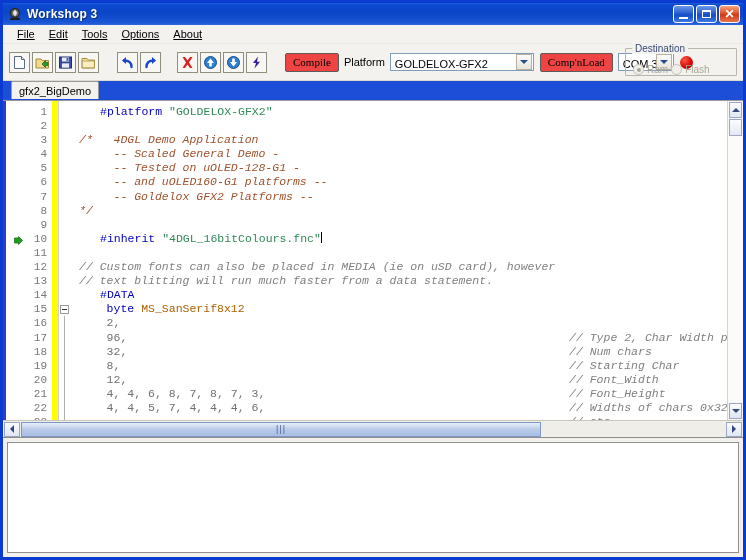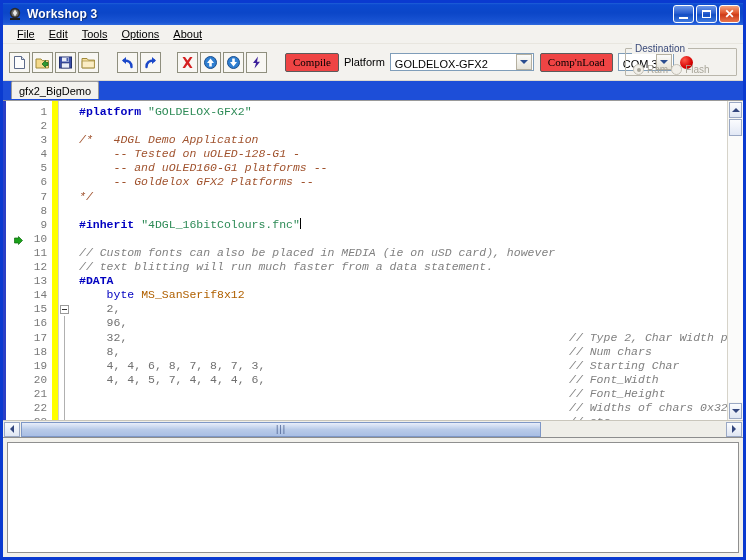--- a/index.html
+++ b/index.html
@@ -224,21 +224,21 @@
     padding-left:6px;
     font-family:"Liberation Mono",monospace;
     font-size:11.5px;
     overflow:hidden;
     box-sizing:border-box;
   }
   .cline{
     height:14.1px;line-height:14.1px;white-space:pre;
     font-family:"Liberation Mono",monospace;
   }
-  .k-pre{color:#0000c0;font-weight:bold;}
+  .k-pre{color:#0000c0;font-weight:normal;margin-left:21px;}
   .k-str{color:#2e8b57;}
   .k-cmt{color:#808080;font-style:italic;}
   .k-cmtb{color:#a0522d;font-style:italic;}
   .k-type{color:#0000c0;}
   .k-id{color:#b06000;}
   .k-num{color:#707070;}
   .caret{
     display:inline-block;width:1px;height:11px;background:#000;
     vertical-align:-1px;
   }
@@ -571,35 +571,37 @@
             <div class="cline k-cmt">// Num chars</div>
             <div class="cline k-cmt">// Starting Char</div>
             <div class="cline k-cmt">// Font_Width</div>
             <div class="cline k-cmt">// Font_Height</div>
             <div class="cline k-cmt">// Widths of chars 0x32 to 0x39</div>
             <div class="cline k-cmt">// etc.</div>
           </div>
       <div class="cline"><span class="k-pre">#platform </span><span class="k-str">"GOLDELOX-GFX2"</span></div>
           <div class="cline">&nbsp;</div>
           <div class="cline"><span class="k-cmtb">/*   4DGL Demo Application</span></div>
+          <div class="cline"><span class="k-cmtb">     -- Scaled General Demo -</span></div>
           <div class="cline"><span class="k-cmtb">     -- Tested on uOLED-128-G1 -</span></div>
           <div class="cline"><span class="k-cmtb">     -- and uOLED160-G1 platforms --</span></div>
           <div class="cline"><span class="k-cmtb">     -- Goldelox GFX2 Platforms --</span></div>
           <div class="cline"><span class="k-cmtb">*/</span></div>
           <div class="cline">&nbsp;</div>
           <div class="cline"><span class="k-pre">#inherit </span><span class="k-str">"4DGL_16bitColours.fnc"</span><span class="caret"></span></div>
           <div class="cline">&nbsp;</div>
           <div class="cline"><span class="k-cmt">// Custom fonts can also be placed in MEDIA (ie on uSD card), however</span></div>
           <div class="cline"><span class="k-cmt">// text blitting will run much faster from a data statement.</span></div>
           <div class="cline"><span class="k-pre">#DATA</span></div>
           <div class="cline"><span class="k-type">    byte </span><span class="k-id">MS_SanSerif8x12</span></div>
           <div class="cline"><span class="k-num">    2,</span></div>
           <div class="cline"><span class="k-num">    96,</span></div>
           <div class="cline"><span class="k-num">    32,</span></div>
           <div class="cline"><span class="k-num">    8,</span></div>
+          <div class="cline"><span class="k-num">    12,</span></div>
           <div class="cline"><span class="k-num">    4, 4, 6, 8, 7, 8, 7, 3,</span></div>
           <div class="cline"><span class="k-num">    4, 4, 5, 7, 4, 4, 4, 6,</span></div>
         </div>
       <div class="vscroll">
         <div class="sbbtn">
             <span class="arrowup"></span>
           </div>
         <div class="sbthumb"></div>
         <div class="sbtrack"></div>
         <div class="sbbtn">

